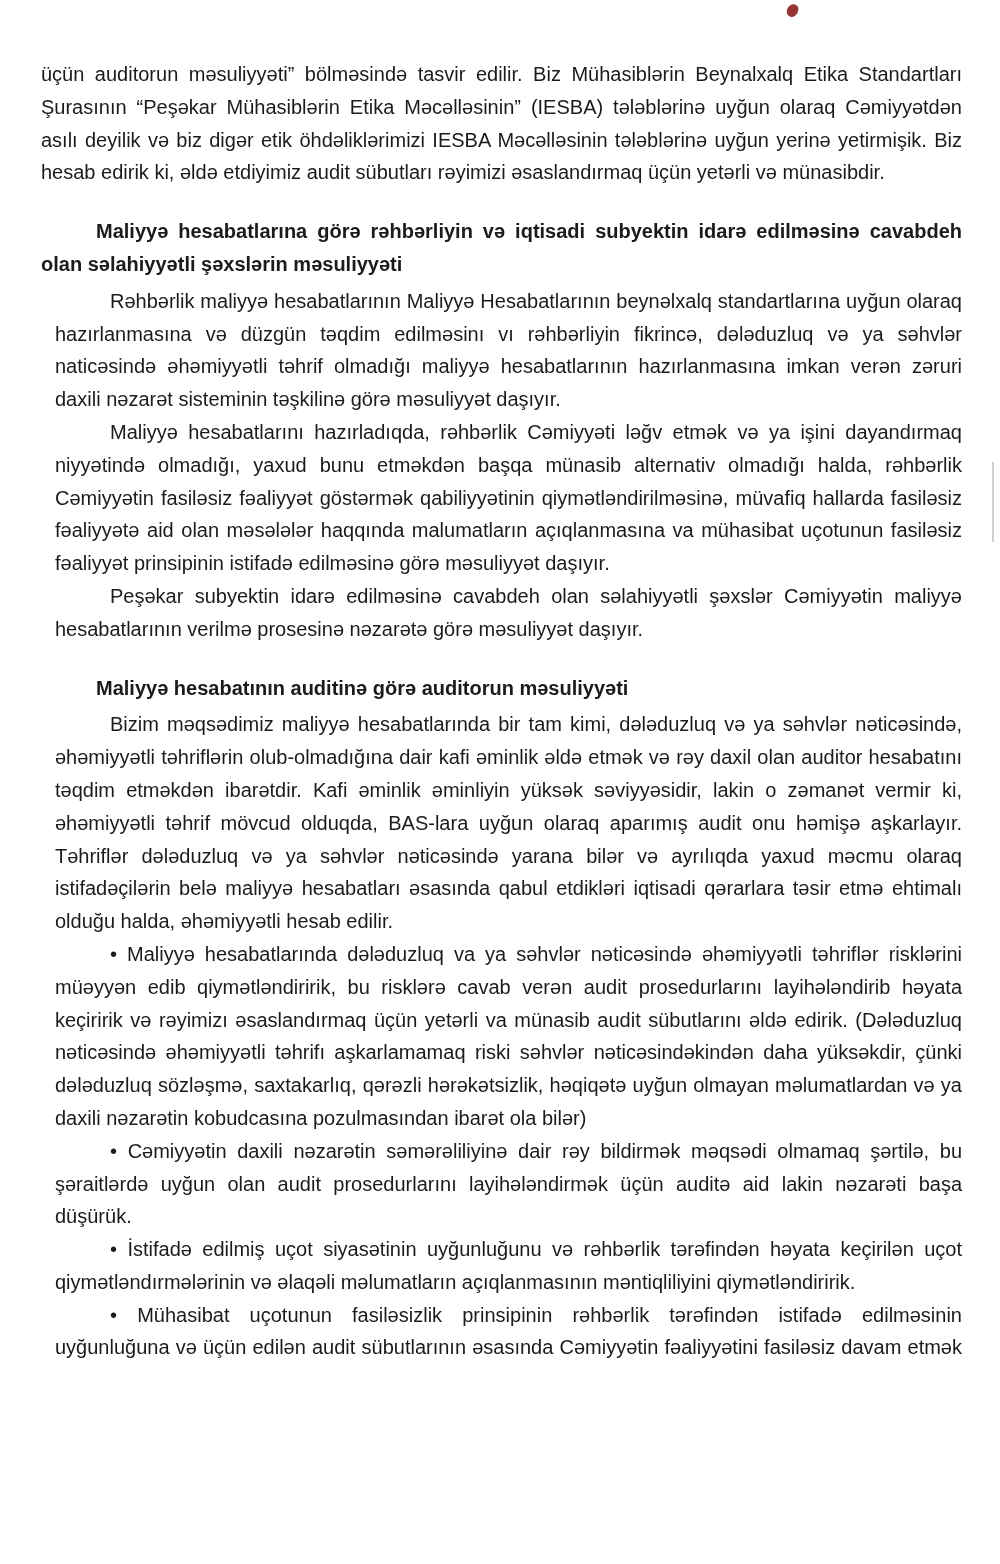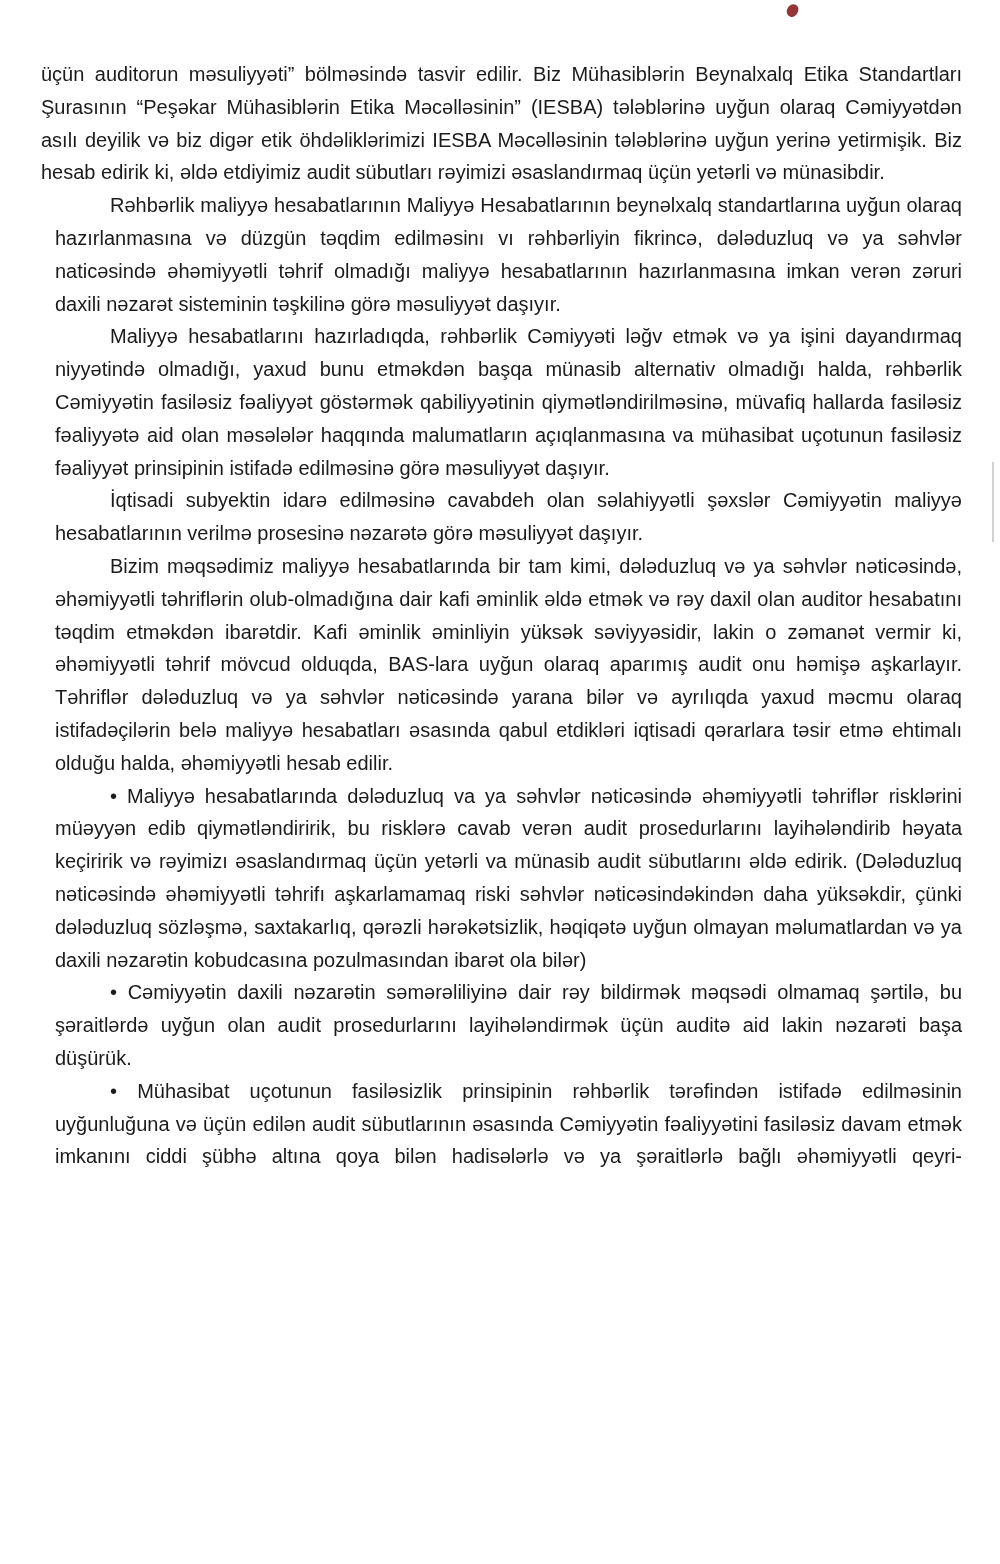--- a/index.html
+++ b/index.html
@@ -63,24 +63,27 @@
 </style>
 </head>
 <body>
 
 <div class="page">
   <span class="artifact-red"></span>
   <span class="artifact-line"></span>
 
   <p class="para">üçün auditorun məsuliyyəti” bölməsində tasvir edilir. Biz Mühasiblərin Beynalxalq Etika Standartları Şurasının “Peşəkar Mühasiblərin Etika Məcəlləsinin” (IESBA) tələblərinə uyğun olaraq Cəmiyyətdən asılı deyilik və biz digər etik öhdəliklərimizi IESBA Məcəlləsinin tələblərinə uyğun yerinə yetirmişik. Biz hesab edirik ki, əldə etdiyimiz audit sübutları rəyimizi əsaslandırmaq üçün yetərli və münasibdir.</p>
 
+  <h3 class="heading">Maliyyə hesabatlarına görə rəhbərliyin və iqtisadi subyektin idarə edilməsinə cavabdeh olan səlahiyyətli şəxslərin məsuliyyəti</h3>
 
   <p class="para indent">Rəhbərlik maliyyə hesabatlarının Maliyyə Hesabatlarının beynəlxalq standartlarına uyğun olaraq hazırlanmasına və düzgün təqdim edilməsinı vı rəhbərliyin fikrincə, dələduzluq və ya səhvlər naticəsində əhəmiyyətli təhrif olmadığı maliyyə hesabatlarının hazırlanmasına imkan verən zəruri daxili nəzarət sisteminin təşkilinə görə məsuliyyət daşıyır.</p>
   <p class="para indent">Maliyyə hesabatlarını hazırladıqda, rəhbərlik Cəmiyyəti ləğv etmək və ya işini dayandırmaq niyyətində olmadığı, yaxud bunu etməkdən başqa münasib alternativ olmadığı halda, rəhbərlik Cəmiyyətin fasiləsiz fəaliyyət göstərmək qabiliyyətinin qiymətləndirilməsinə, müvafiq hallarda fasiləsiz fəaliyyətə aid olan məsələlər haqqında malumatların açıqlanmasına va mühasibat uçotunun fasiləsiz fəaliyyət prinsipinin istifadə edilməsinə görə məsuliyyət daşıyır.</p>
-  <p class="para indent">İqtisadi subyektin idarə edilməsinə cavabdeh olan səlahiyyətli şəxslər Cəmiyyətin maliyyə hesabatlarının verilmə prosesinə nəzarətə görə məsuliyyət daşıyır.</p>
+  <p class="para indent">Peşəkar subyektin idarə edilməsinə cavabdeh olan səlahiyyətli şəxslər Cəmiyyətin maliyyə hesabatlarının verilmə prosesinə nəzarətə görə məsuliyyət daşıyır.</p>
 
+  <h3 class="heading">Maliyyə hesabatının auditinə görə auditorun məsuliyyəti</h3>
 
   <p class="para indent">Bizim məqsədimiz maliyyə hesabatlarında bir tam kimi, dələduzluq və ya səhvlər nəticəsində, əhəmiyyətli təhriflərin olub-olmadığına dair kafi əminlik əldə etmək və rəy daxil olan auditor hesabatını təqdim etməkdən ibarətdir. Kafi əminlik əminliyin yüksək səviyyəsidir, lakin o zəmanət vermir ki, əhəmiyyətli təhrif mövcud olduqda, BAS-lara uyğun olaraq aparımış audit onu həmişə aşkarlayır. Təhriflər dələduzluq və ya səhvlər nəticəsində yarana bilər və ayrılıqda yaxud məcmu olaraq istifadəçilərin belə maliyyə hesabatları əsasında qabul etdikləri iqtisadi qərarlara təsir etmə ehtimalı olduğu halda, əhəmiyyətli hesab edilir.</p>
 
   <p class="para indent">• Maliyyə hesabatlarında dələduzluq va ya səhvlər nəticəsində əhəmiyyətli təhriflər risklərini müəyyən edib qiymətləndiririk, bu risklərə cavab verən audit prosedurlarını layihələndirib həyata keçiririk və rəyimizı əsaslandırmaq üçün yetərli va münasib audit sübutlarını əldə edirik. (Dələduzluq nəticəsində əhəmiyyətli təhrifı aşkarlamamaq riski səhvlər nəticəsindəkindən daha yüksəkdir, çünki dələduzluq sözləşmə, saxtakarlıq, qərəzli hərəkətsizlik, həqiqətə uyğun olmayan məlumatlardan və ya daxili nəzarətin kobudcasına pozulmasından ibarət ola bilər)</p>
   <p class="para indent">• Cəmiyyətin daxili nəzarətin səmərəliliyinə dair rəy bildirmək məqsədi olmamaq şərtilə, bu şəraitlərdə uyğun olan audit prosedurlarını layihələndirmək üçün auditə aid lakin nəzarəti başa düşürük.</p>
+  <p class="para indent">• İstifadə edilmiş uçot siyasətinin uyğunluğunu və rəhbərlik tərəfindən həyata keçirilən uçot qiymətləndırmələrinin və əlaqəli məlumatların açıqlanmasının məntiqliliyini qiymətləndiririk.</p>
   <p class="para indent justify-last">• Mühasibat uçotunun fasiləsizlik prinsipinin rəhbərlik tərəfindən istifadə edilməsinin uyğunluğuna və üçün edilən audit sübutlarının əsasında Cəmiyyətin fəaliyyətini fasiləsiz davam etmək imkanını ciddi şübhə altına qoya bilən hadisələrlə və ya şəraitlərlə bağlı əhəmiyyətli qeyri-</p>
 </div>
 
 </body></html>

